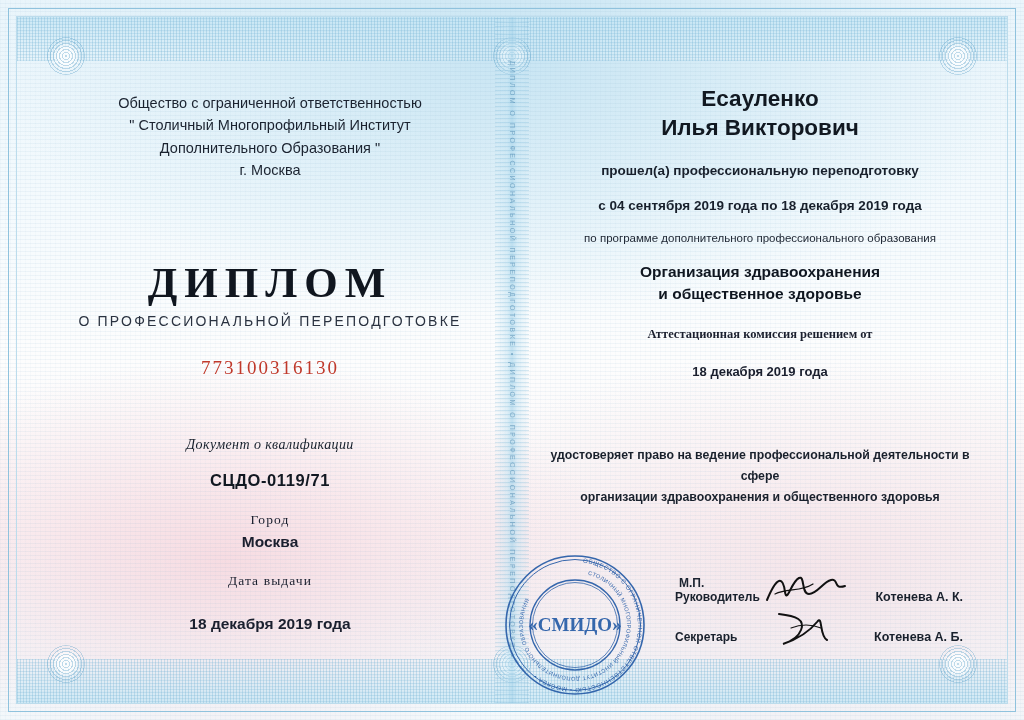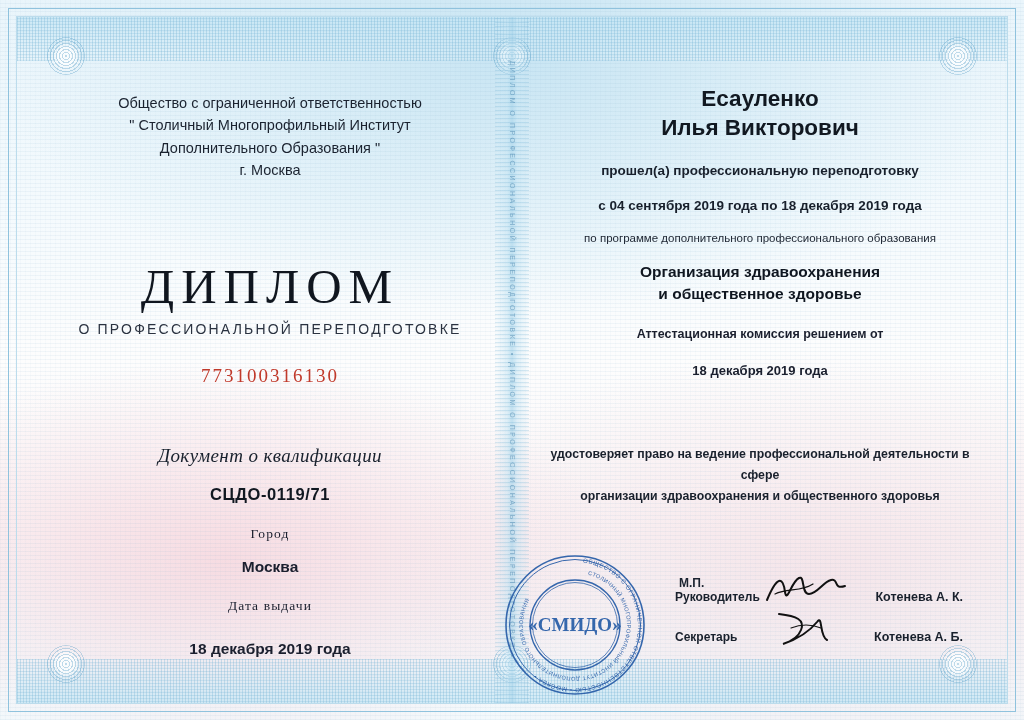--- a/index.html
+++ b/index.html
@@ -114,43 +114,43 @@
     font-size: 14.5px;
     line-height: 1.55;
     color: #1b2330;
     margin: 22px 0 0 0;
     font-family: "Liberation Sans", sans-serif;
   }
   .org-block div { white-space: nowrap; }
 
   .diploma-title {
     margin-top: 76px;
-    font-size: 49px;
+    font-size: 43px;
     letter-spacing: 7px;
-    font-weight: 400;
+    font-weight: 700;
     color: #10161f;
     font-family: "Liberation Serif", serif;
   }
   .diploma-sub {
     margin-top: 6px;
     font-size: 14px;
     letter-spacing: 2.2px;
     color: #2a3240;
     font-family: "Liberation Sans", sans-serif;
   }
   .diploma-number {
     margin-top: 28px;
     font-size: 19px;
     letter-spacing: 2px;
     color: #c0392b;
     font-family: "Liberation Serif", serif;
   }
   .qualification {
     margin-top: 58px;
-    font-size: 19px;
+    font-size: 14px;
     font-style: italic;
     color: #17202c;
     letter-spacing: .4px;
   }
   .reg-label {
     margin-top: 66px;
     font-size: 13.5px;
     letter-spacing: 1.2px;
     color: #1c2430;
   }
@@ -161,21 +161,21 @@
     letter-spacing: .6px;
     color: #111821;
     font-family: "Liberation Sans", sans-serif;
   }
   .city-label {
     margin-top: 22px;
     font-size: 13.5px;
     letter-spacing: 1.1px;
   }
   .city-value {
-    margin-top: 16px;
+    margin-top: 5px;
     font-size: 15.5px;
     font-weight: 700;
     font-family: "Liberation Sans", sans-serif;
   }
   .date-label {
     margin-top: 22px;
     font-size: 13.5px;
     letter-spacing: 1.1px;
   }
   .date-value {
@@ -217,21 +217,21 @@
     font-size: 15.5px;
     font-weight: 700;
     line-height: 1.45;
     font-family: "Liberation Sans", sans-serif;
     color: #0f1620;
   }
   .r-commission {
     margin-top: 22px;
     font-size: 12.5px;
     font-weight: 700;
-    font-family: Liberation Sans, sans-serif;
+    font-family: Liberation Serif, serif;
   }
   .r-commission-date {
     margin-top: 22px;
     font-size: 13px;
     font-weight: 700;
     font-family: "Liberation Sans", sans-serif;
   }
   .r-rights {
     margin-top: 66px;
     font-size: 12.3px;

